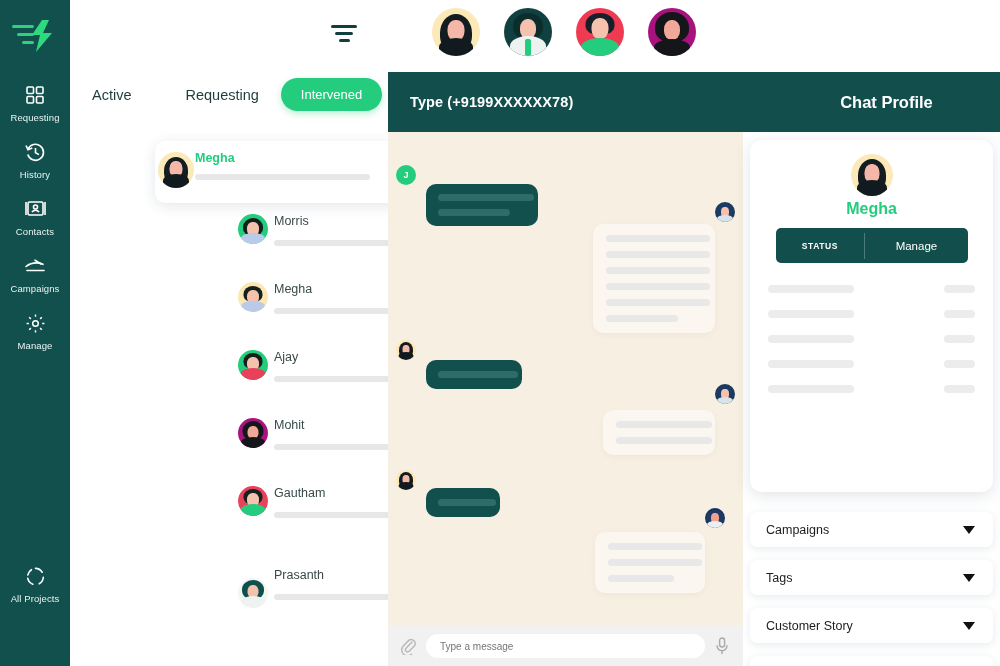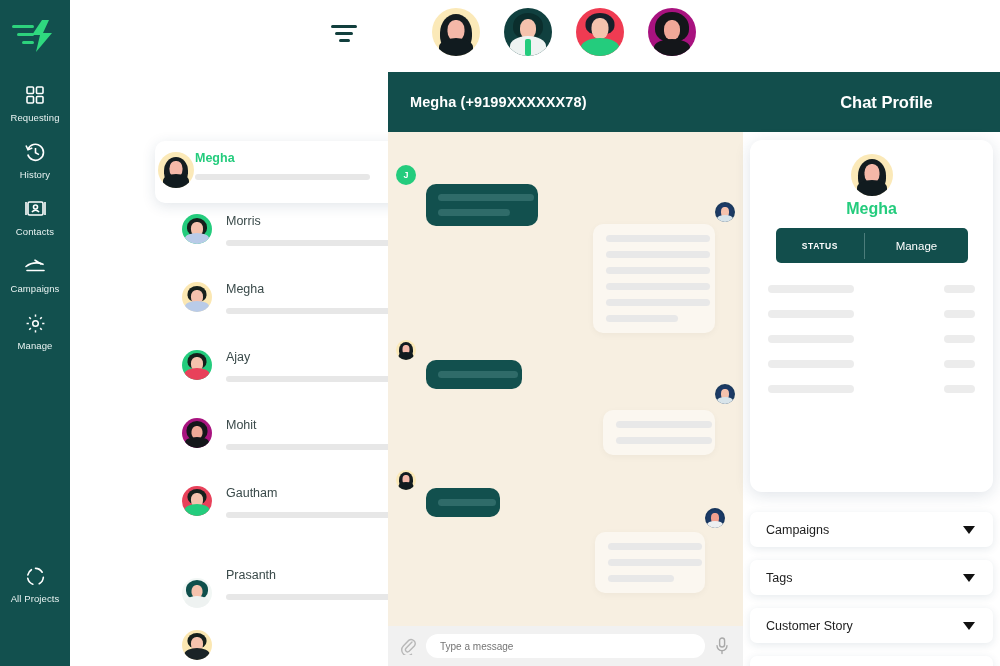--- a/index.html
+++ b/index.html
@@ -60,21 +60,21 @@
   .sel-card {
     position:absolute; left:85px; top:141px; width:287px; height:62px;
     background:#fff; border-radius:10px;
     box-shadow: 0 3px 14px rgba(30,60,90,.13);
   }
   .sel-card-inner { display:flex; align-items:center; gap:12px; padding: 10px 14px 10px 40px; }
   .sel-name { color:#24cc7d; font-size:12.5px; font-weight:600; margin-bottom:9px; }
   .sel-bar { width: 175px; height: 6px; background:#e7e7e7; border-radius:4px; }
 
   .contact-list { position:absolute; left:112px; top:214px; width:270px; }
-  .contact-row { display:flex; align-items:flex-start; gap:14px; height: 68px; cursor:pointer; }
+  .contact-row { display:flex; align-items:flex-start; gap:6px; height: 68px; cursor:pointer;justify-content:flex-end; }
   .c-name { font-size: 12.5px; color:#3a4a4a; margin-bottom: 12px; }
   .c-bar { width: 178px; height: 6px; background:#e7e7e7; border-radius:4px; }
 
   
   .av { border-radius:50%; position:relative; overflow:hidden; flex: 0 0 auto; }
   .av .head { position:absolute; left:50%; transform:translateX(-50%); border-radius:50%; }
   .av .hair { position:absolute; left:50%; transform:translateX(-50%); border-radius:50% 50% 42% 42%; }
   .av .body { position:absolute; left:50%; transform:translateX(-50%); border-radius: 50% 50% 0 0; bottom:0; }
 
   
@@ -232,20 +232,25 @@
   </nav>
 
   <section class="list-col">
 
     <div class="filter-btn">
       <div class="fl fl1"></div>
       <div class="fl fl2"></div>
       <div class="fl fl3"></div>
     </div>
 
+    <div class="tabs">
+      <div class="tab" style="margin-right:54px;">Active</div>
+      <div class="tab" style="margin-right:22px;">Requesting</div>
+      <div class="tab-active-pill">Intervened</div>
+    </div>
 
     <div class="sel-card">
       <div class="sel-card-inner">
         <div>
           <div class="sel-name">Megha</div>
           <div class="sel-bar"></div>
         </div>
       </div>
     </div>
 
@@ -359,21 +364,21 @@
     </div>
     <div class="av" style="width:48px;height:48px;background:#a8127f;">
       <div class="hair" style="top:4px;width:34px;height:30px;background:#14161a;"></div>
       <div class="head" style="top:12px;width:16px;height:20px;background:#f0a898;border-radius:45%;"></div>
       <div class="body" style="width:36px;height:17px;background:#14161a;"></div>
     </div>
   </div>
 
   <section class="chat">
     <div class="chat-header">
-      <span class="chat-title">Megha (+9199XXXXXX78)</span>
+      <span class="chat-title">Type (+9199XXXXXX78)</span>
     </div>
 
     <div class="chat-body">
 
       <div class="badge-j" style="left:8px; top:33px;">J</div>
 
       <div class="bubble-dark" style="left:38px; top:52px; width:112px;">
         <div class="ln" style="width:96px;"></div>
         <div class="ln" style="width:72px;"></div>
       </div>

